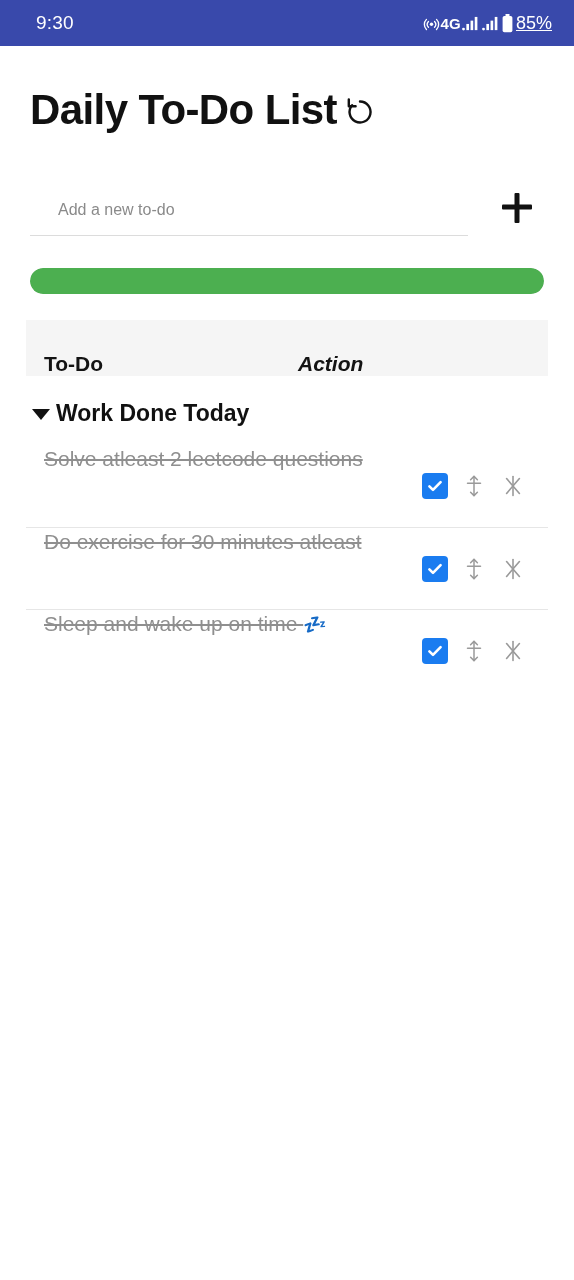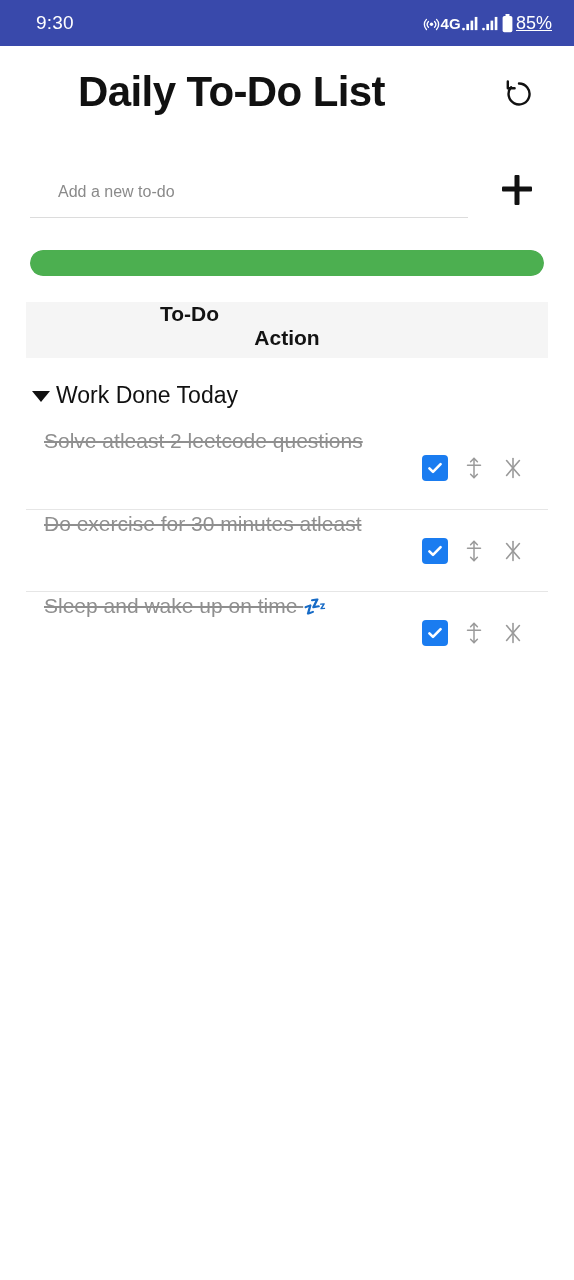--- a/index.html
+++ b/index.html
@@ -60,24 +60,22 @@
     font-weight: 500;
     color: #ffffff;
     margin-left: 2px;
     text-decoration: underline;
   }
 
   
   .app-header {
     display: flex;
     align-items: center;
-    justify-content: space-between;
-    padding: 20px 30px 0 30px;
-    flex: 0 0 auto;
-    margin-left: 48px;
+    padding: 38px 30px 0 30px;
+    flex: 0 0 auto;
   }
 
   .app-title {
     font-size: 42px;
     font-weight: bold;
     color: #111111;
     letter-spacing: -0.6px;
     line-height: 1.05;
     white-space: nowrap;
   }
@@ -165,53 +163,52 @@
   }
 
   
   .todo-table {
     margin: 26px 26px 0 26px;
     flex: 0 0 auto;
   }
 
   .table-head {
     display: flex;
-    align-items: center;
+    align-items: flex-end;
     background: #f5f5f5;
     height: 56px;
     padding: 0 18px;
-    flex-direction: column;
   }
   .th {
     font-size: 21px;
     font-weight: bold;
     color: #131313;
   }
   .th-todo { width: 254px; flex: 0 0 auto; }
-  .th-action { flex: 1 1 auto; }
+  .th-action { flex: 1 1 auto; font-style: italic; }
 
   .group-header {
     display: flex;
     align-items: center;
     gap: 6px;
     padding: 24px 6px 18px 6px;
     cursor: pointer;
     user-select: none;
   }
   .caret {
     width: 0; height: 0;
     border-left: 9px solid transparent;
     border-right: 9px solid transparent;
     border-top: 11px solid #111111;
     flex: 0 0 auto;
     margin-top: 2px;
   }
   .group-title {
     font-size: 23px;
-    font-weight: normal;
+    font-weight: bold;
     color: #111111;
   }
 
   .todo-row {
     display: flex;
     min-height: 82px;
     padding: 0 4px 0 18px;
   }
   .todo-row + .todo-row { border-top: 1.5px solid #e6e6e6; }
 

